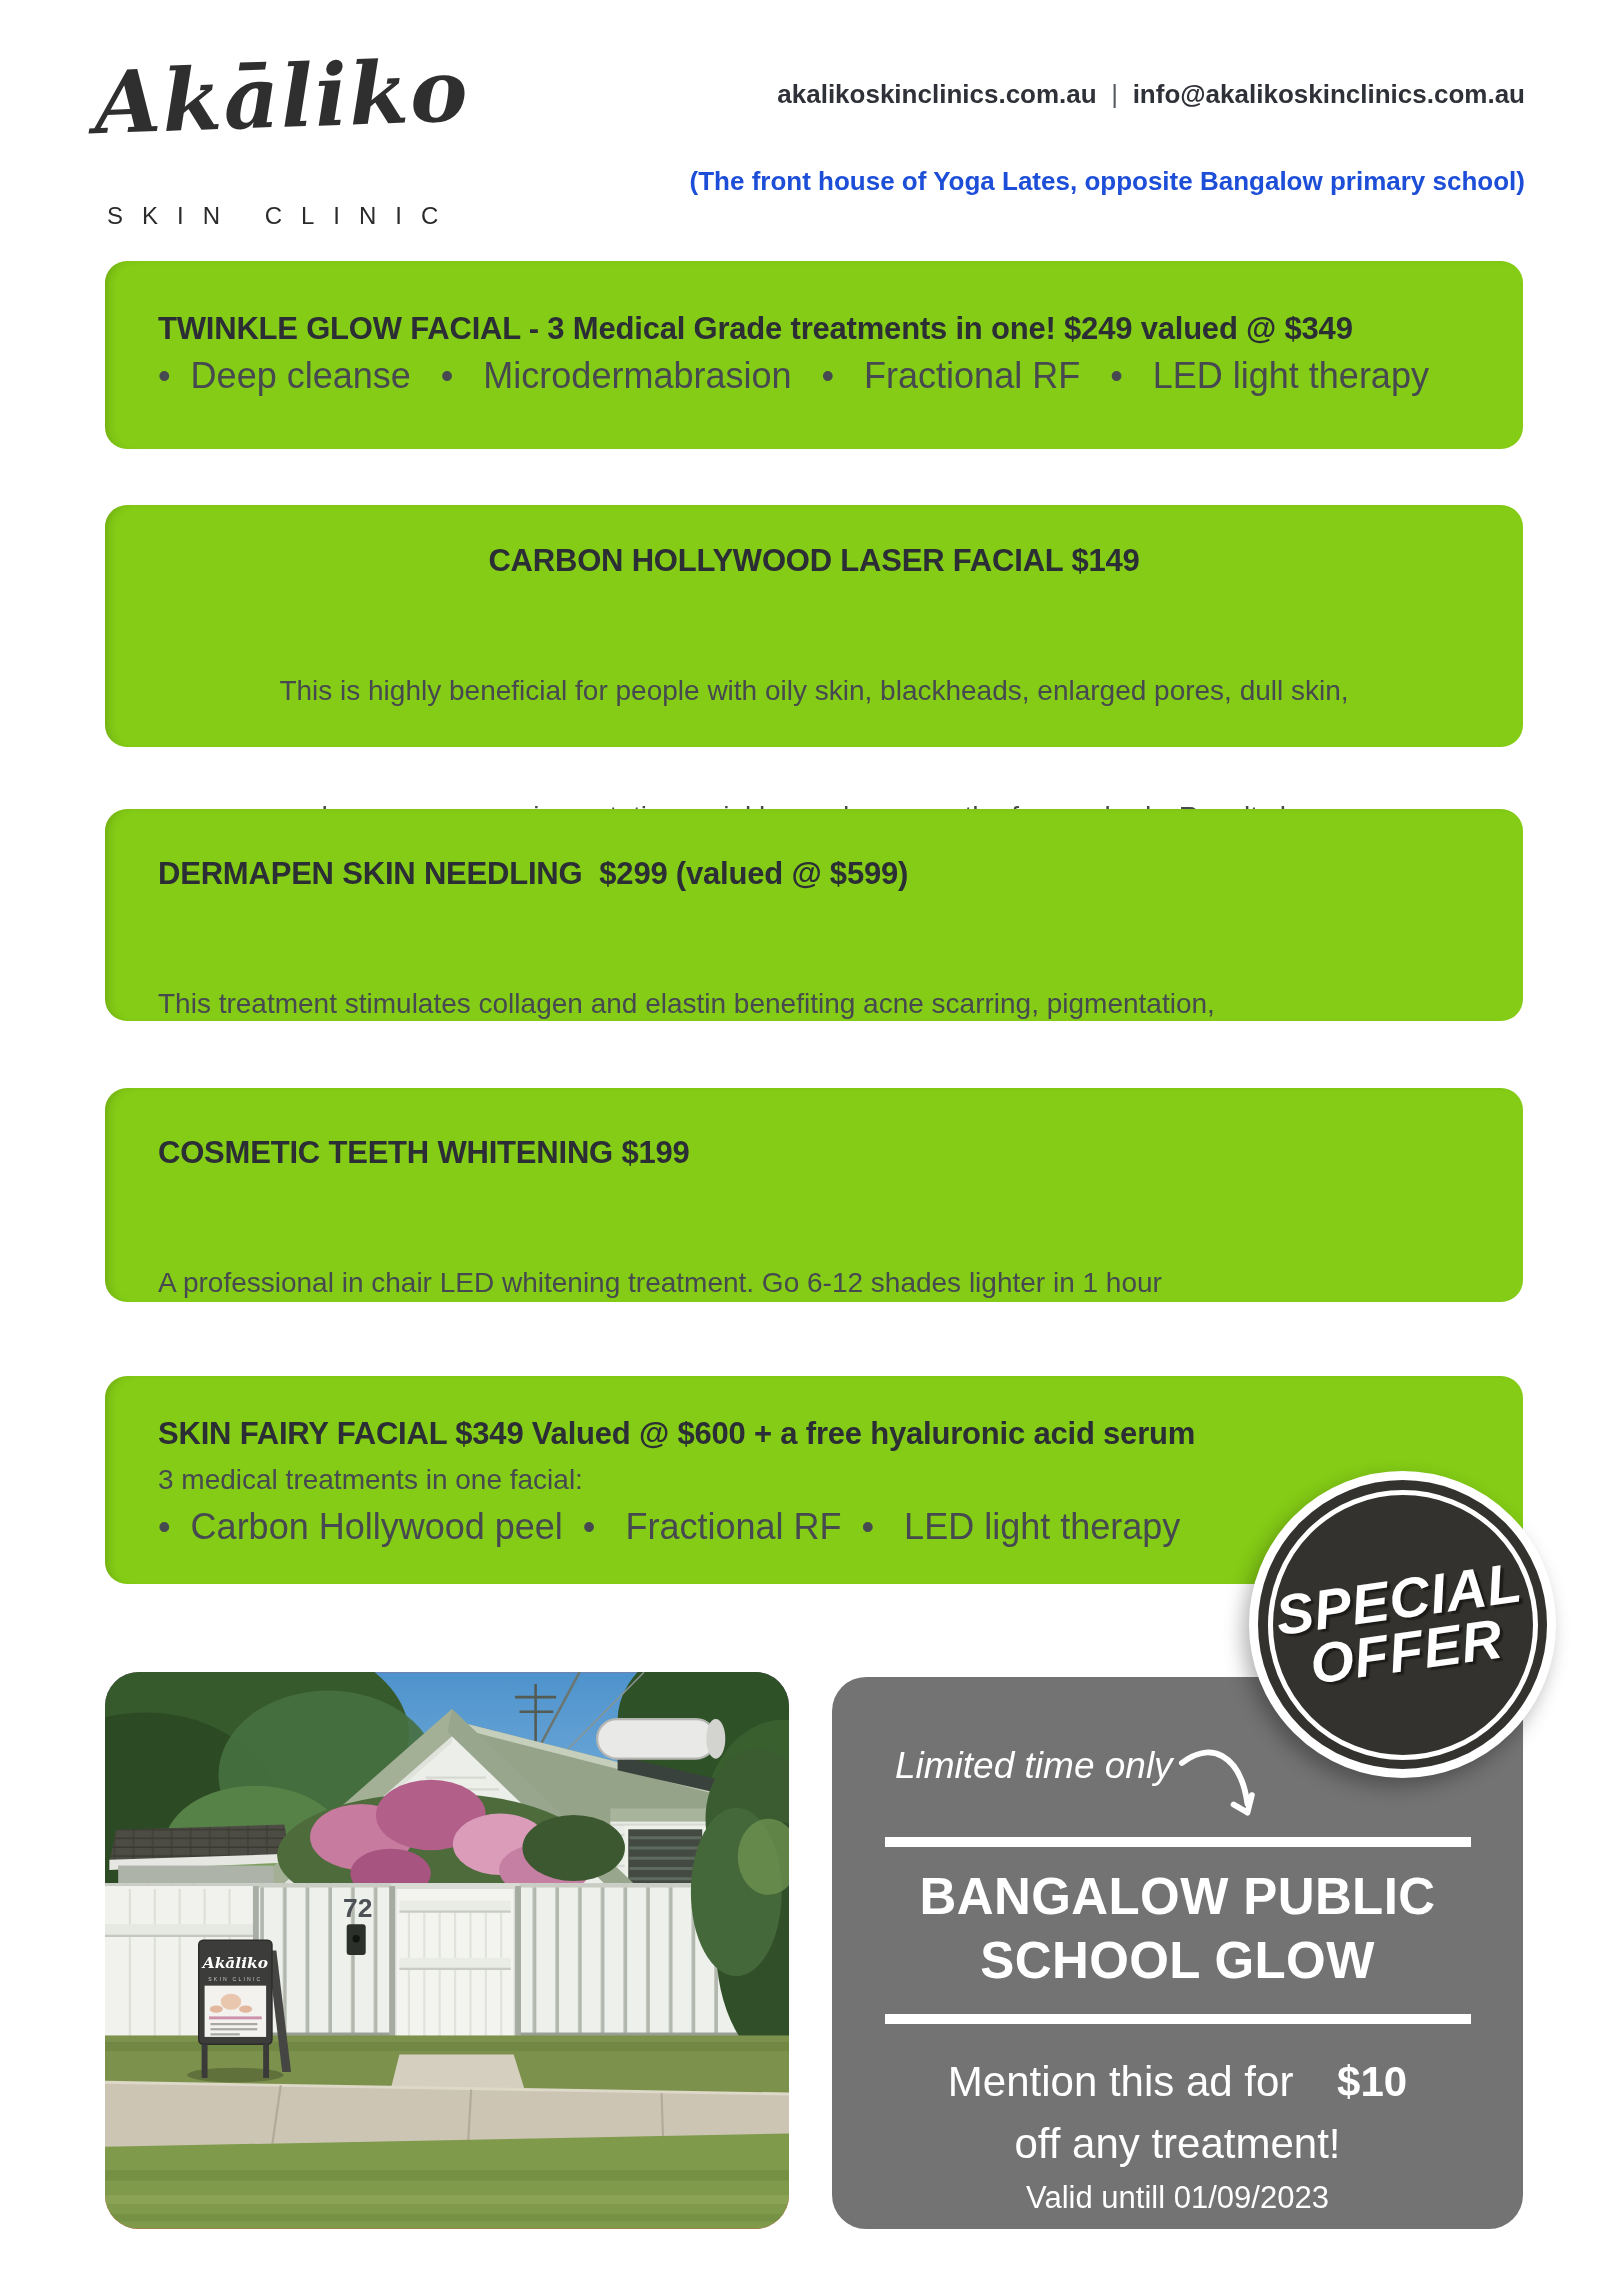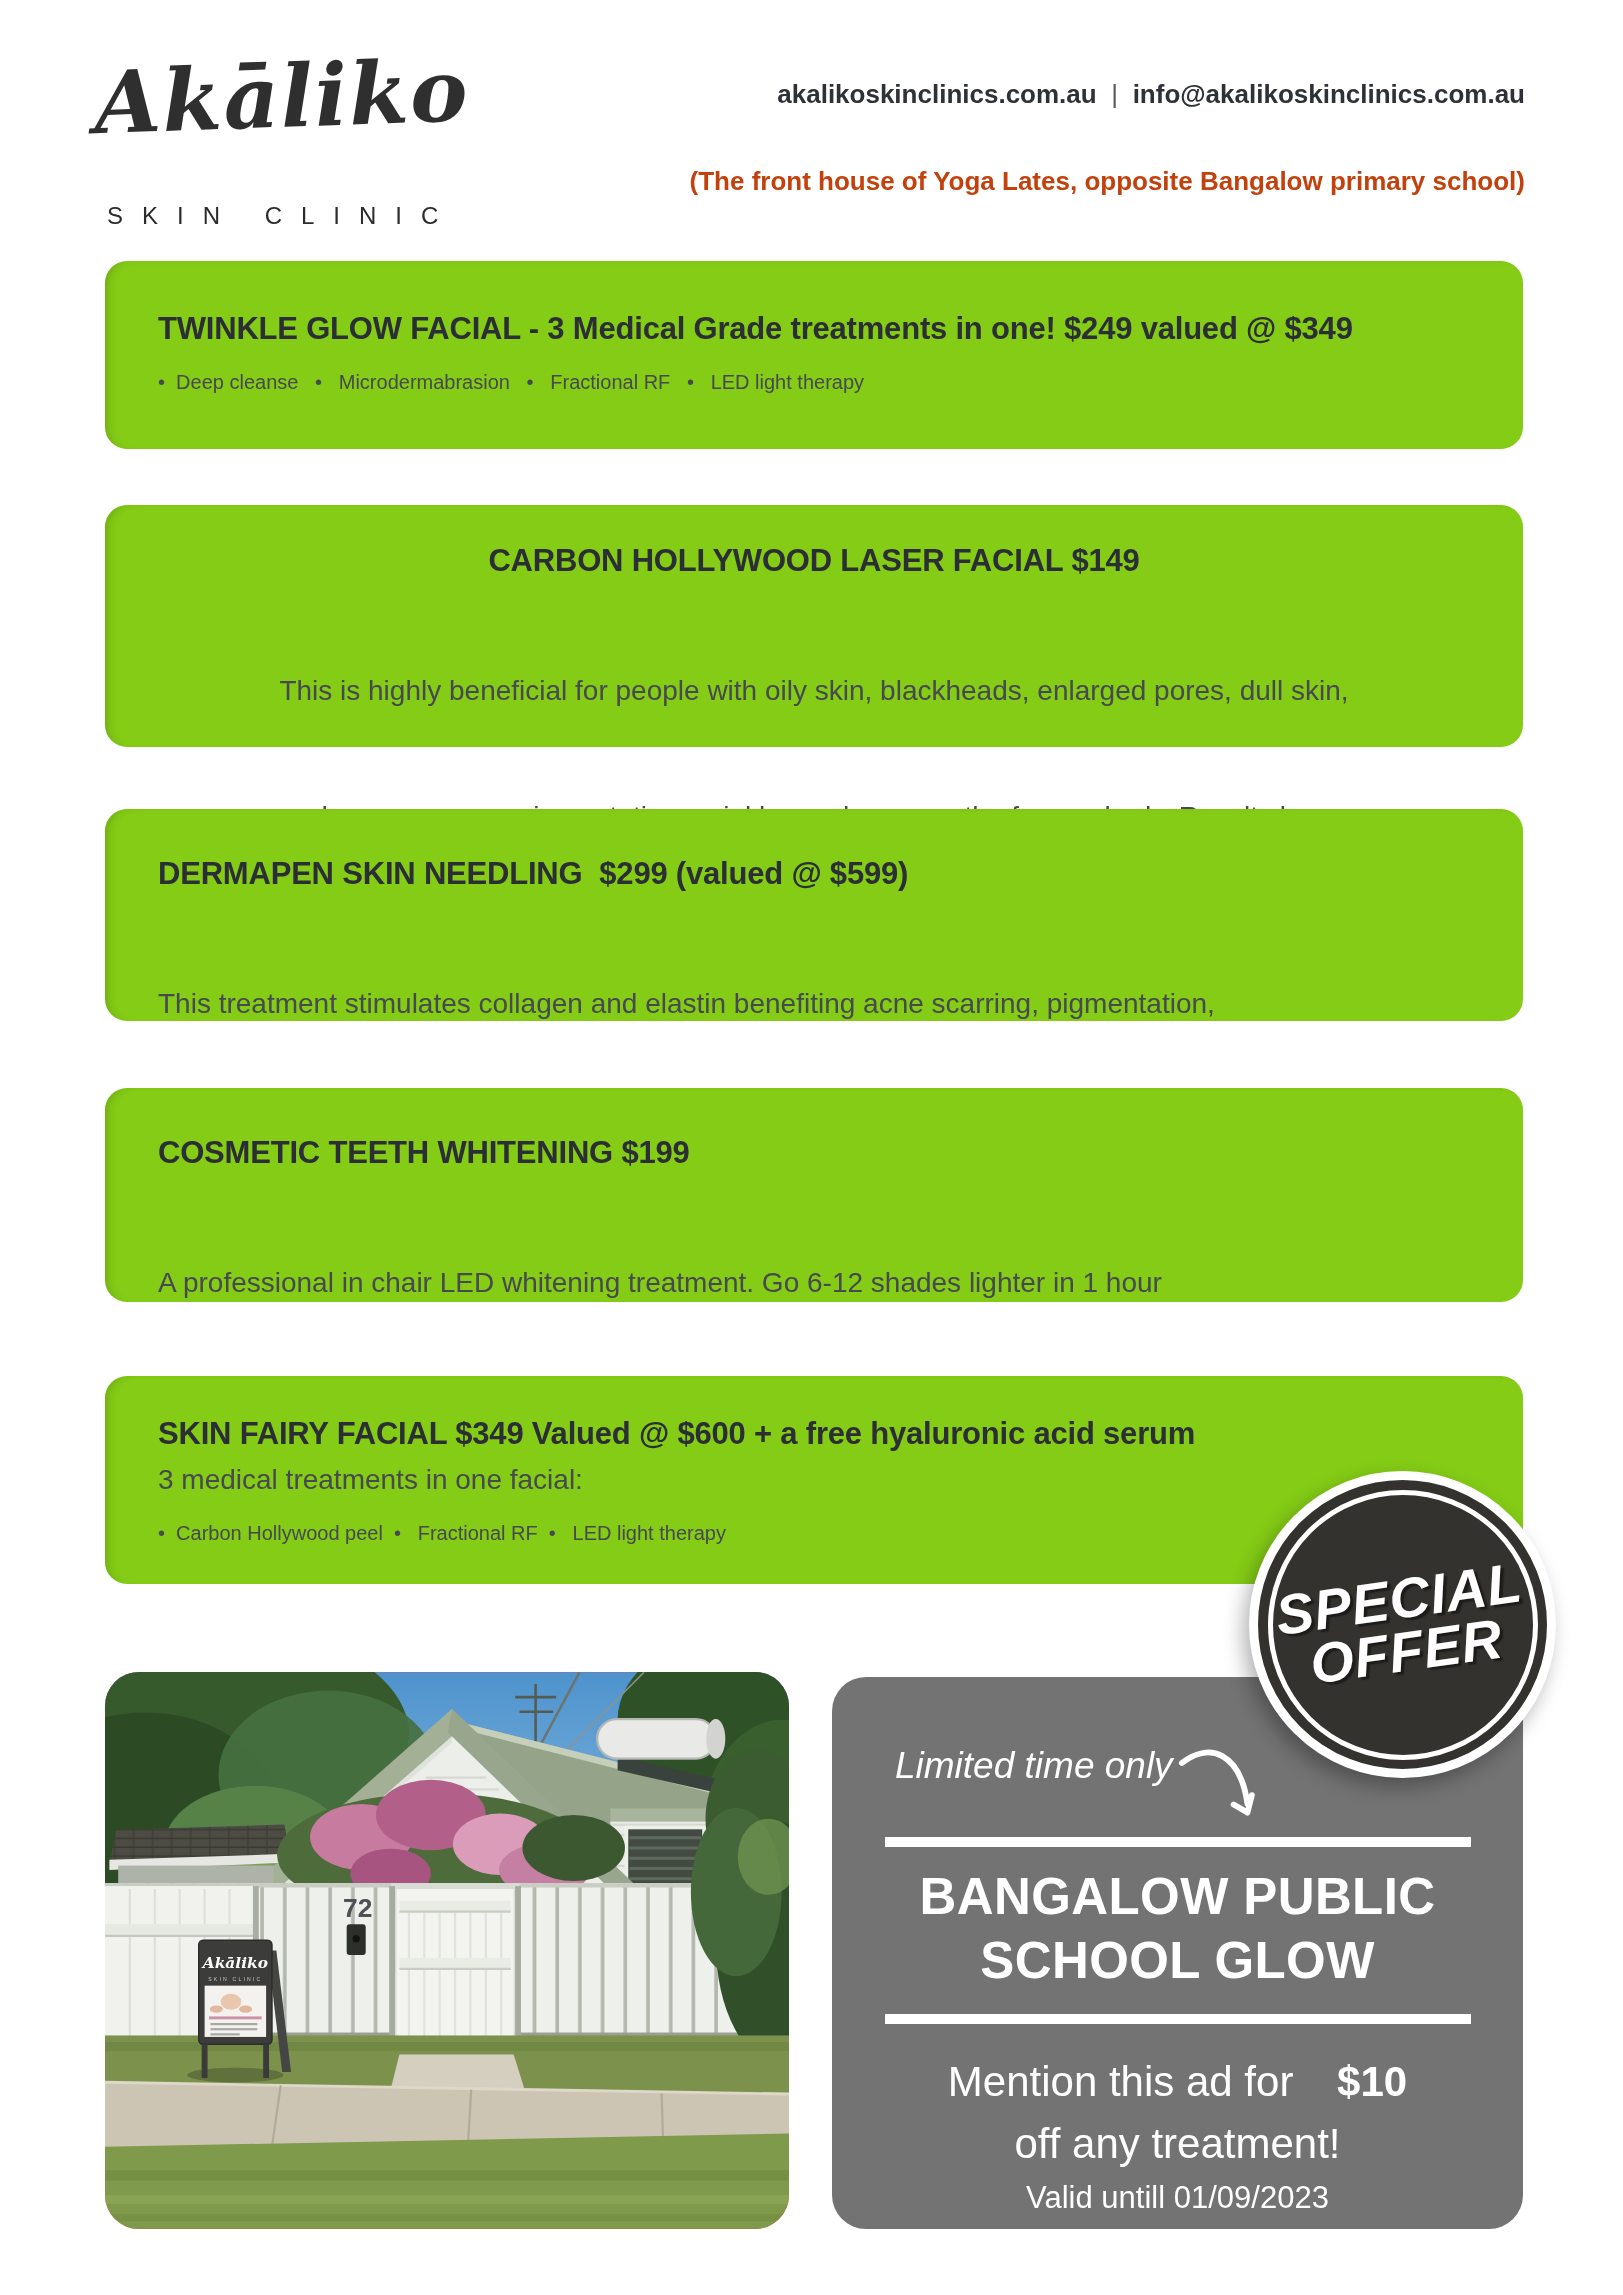--- a/index.html
+++ b/index.html
@@ -14,30 +14,30 @@
     font-size:86px; color:#2f2f2f; letter-spacing:1.5px; transform:rotate(-2deg);
   }
   .logo-sub{
     position:absolute; left:107px; top:202px;
     font-size:24px; font-weight:500; letter-spacing:19px; color:#2b2b2b; white-space:nowrap;
   }
   .contact{position:absolute; right:98px; white-space:nowrap; text-align:right; color:#2e3137; font-weight:bold;}
   .contact .sep{margin:0 14.6px; font-weight:400; color:#555a60;}
   .contact1{top:79px;  font-size:26px;}
   .contact2{top:117px; font-size:29px;}
-  .contact3{top:166px; font-size:26px; color:#c2410c;}
+  .contact3{top:166px; font-size:26px; color:#1d4ed8;}
   
   .card{
     position:absolute; left:105px; width:1418px; background:#84cc16; border-radius:22px;
     box-sizing:border-box; padding-left:53px; padding-right:53px;
     box-shadow:inset 8.8px 1.5px 11.7px -8.8px rgba(0,0,0,.25);
   }
   .card-title{font-size:31px; font-weight:bold; color:#2b2e34; line-height:42px; letter-spacing:-0.2px; white-space:pre-wrap;}
   .card-body{font-size:28px; color:#46494f; line-height:42px; margin-top:4.4px; white-space:pre-wrap;}
-  .card-bullets{font-size:20px; color:#46494f; line-height:42px; margin-top:11px; white-space:pre-wrap;}
+  .card-bullets{font-size:36px; color:#46494f; line-height:42px; margin-top:5px; white-space:pre-wrap;}
   .card1{top:261px;  height:188px; padding-top:47px;}
   .card2{top:505px;  height:242px; padding-top:35px;text-align:center;}
   .card3{top:809px; height:212px; padding-top:44px;}
   .card4{top:1088px; height:214px; padding-top:44px;}
   .card5{top:1376px; height:208px; padding-top:37px;}
   
   .badge{
     position:absolute; left:1249px; top:1471px; width:289px; height:289px;
     background:#34322e; border:9.5px solid #ffffff; border-radius:50%;
     box-shadow:-5.9px 8.8px 20.5px rgba(0,0,0,.30); z-index:5;

